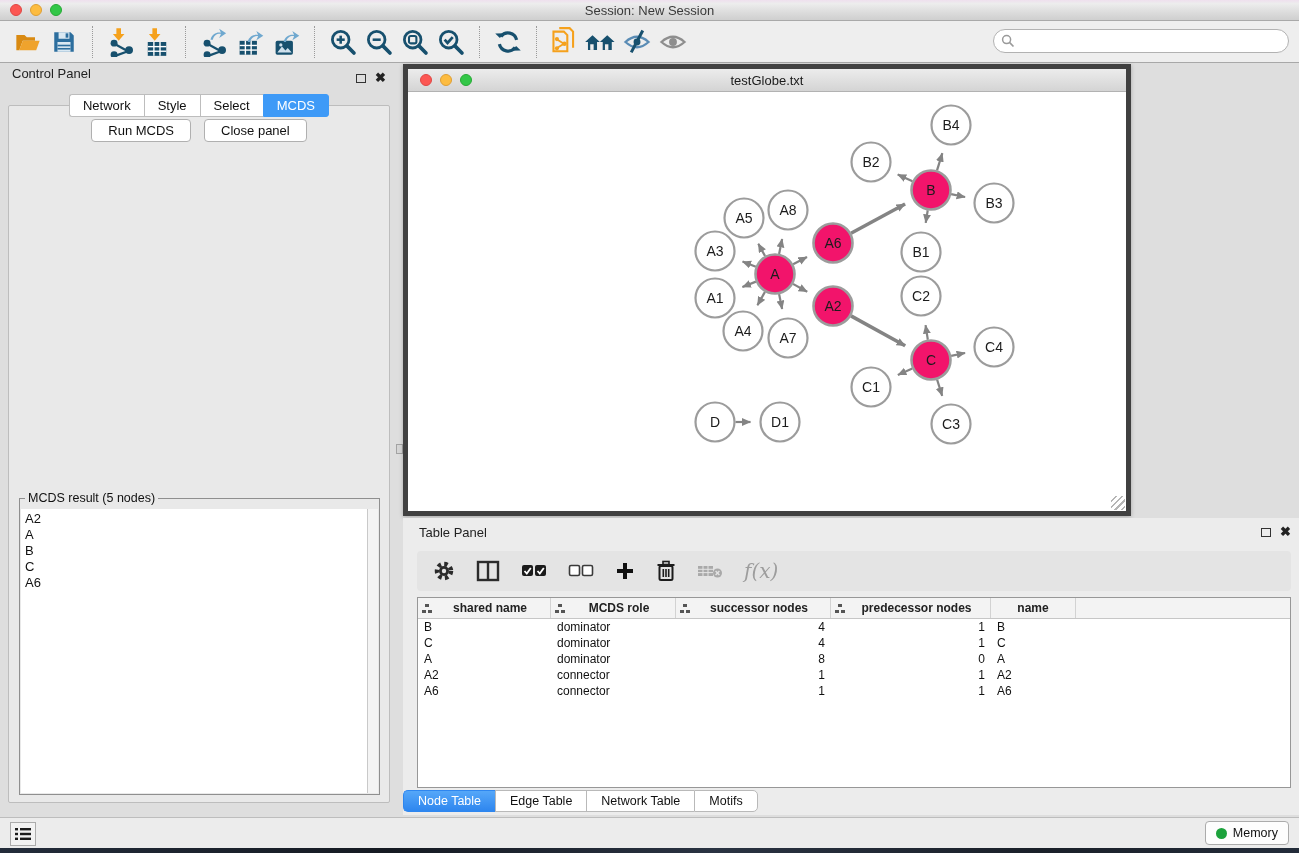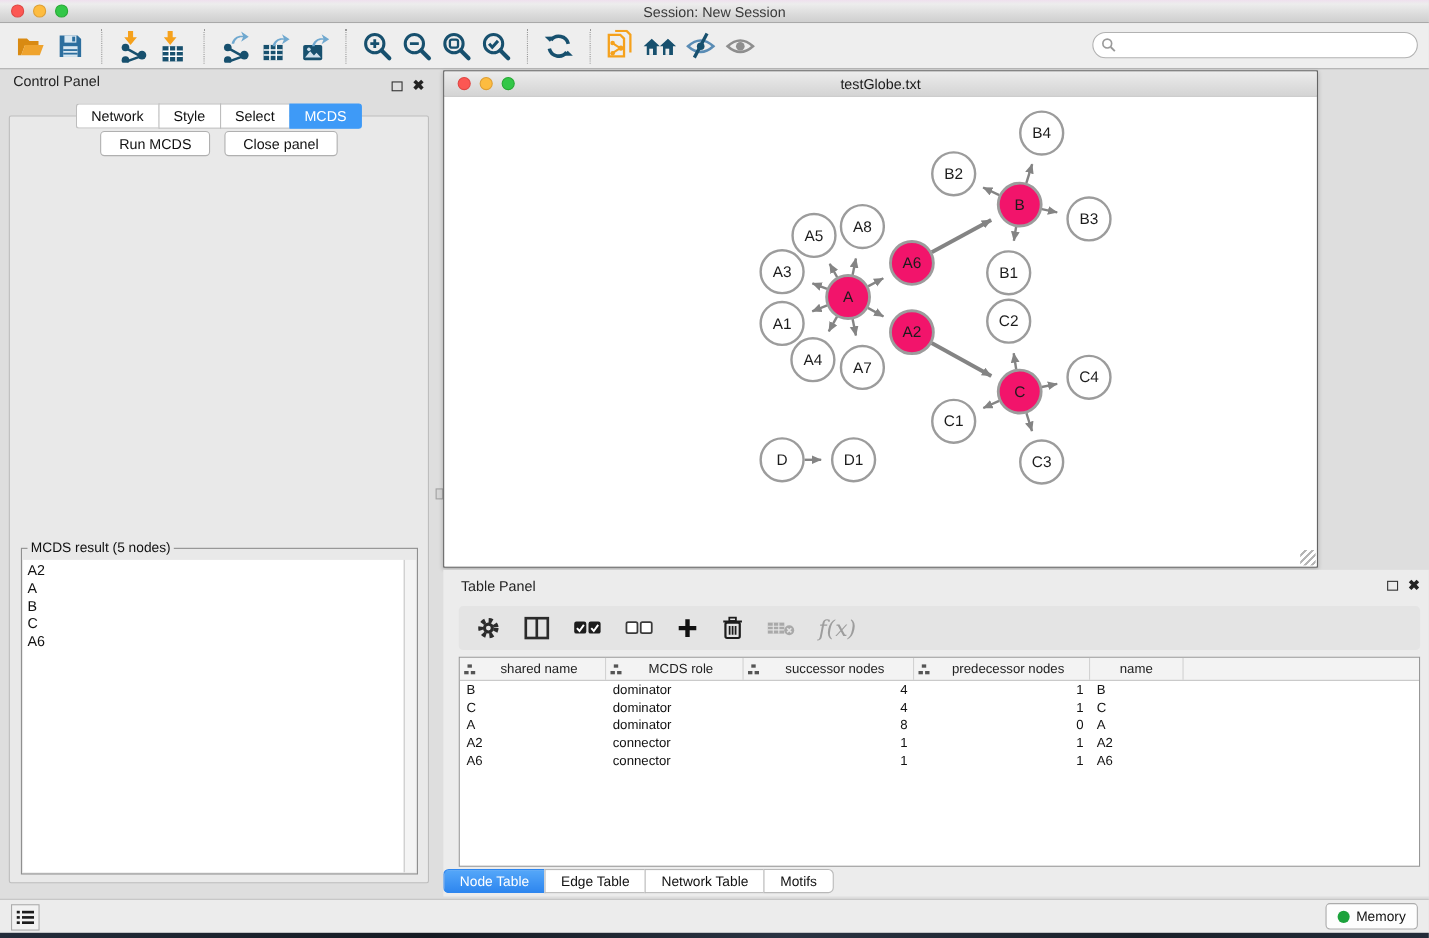--- a/index.html
+++ b/index.html
@@ -58,40 +58,40 @@
   .result-box { position:absolute; left:10px; right:9px; top:392px; bottom:7px; border:1px solid #8f8f8f; }
   .result-legend { position:absolute; top:-8px; left:5px; background:#e9e9e9; padding:0 3px; font-size:12.5px; color:#111; }
   .result-list { position:absolute; left:1px; right:12px; top:10px; bottom:1px; background:#fff; overflow:hidden;
     padding-top:2px; }
   .result-item { font-size:13px; color:#111; padding-left:4px; line-height:16px; }
   .result-scroll { position:absolute; right:1px; top:10px; bottom:1px; width:11px; background:#f4f4f4; border-left:1px solid #c9c9c9; }
 
   .split-handle { position:absolute; left:396px; top:444px; width:7px; height:10px; background:#d6d6d6; border:1px solid #a3a3a3; }
 
   
-  .net-window { position:absolute; left:403px; top:64px; width:795px; height:452px; border:1px solid #404040;
+  .net-window { position:absolute; left:403px; top:64px; width:728px; height:452px; border:5px solid #404040;
     background:#fff; box-shadow:0 1px 4px rgba(0,0,0,.25); }
   .net-titlebar { height:23px; background:linear-gradient(#ececec,#d4d4d4); border-bottom:1px solid #b2b2b2;
     display:flex; align-items:center; position:relative; }
   .net-titlebar .ttl { position:absolute; left:0; right:0; text-align:center; font-size:13px; color:#1a1a1a; }
   .net-canvas { position:absolute; left:0; top:23px; right:0; bottom:0; background:#fff; overflow:hidden; }
   .resize-grip { position:absolute; right:1px; bottom:1px; width:14px; height:14px;
     background:repeating-linear-gradient(135deg, transparent 0 3px, #b5b5b5 3px 4.5px); }
 
   
   .table-panel { position:absolute; left:403px; top:518px; width:896px; height:297px; background:#ececec; }
   .tp-head { height:28px; display:flex; align-items:center; }
   .tp-head .tp-title { font-size:13px; color:#222; margin-left:16px; }
   .tp-toolbar { position:absolute; left:14px; right:8px; top:33px; height:40px; background:#e4e4e4;
     border-radius:4px; display:flex; align-items:center; gap:21px; padding-left:16px; }
   .tp-toolbar .tico { display:flex; align-items:center; justify-content:center; }
   .fx { font-family:"DejaVu Serif",serif; font-style:italic; font-size:20px; color:#9d9d9d; }
   .tbl { position:absolute; left:14px; right:8px; top:79px; bottom:27px; background:#fff; border:1px solid #979797; overflow:hidden; }
   .tbl-header { display:flex; height:21px; background:#f3f3f3; border-bottom:1px solid #c6c6c6; }
-  .hdr-cell { display:flex; align-items:center; border-right:1px solid #d2d2d2; font-size:12px; color:#222; padding:0 4px; }
+  .hdr-cell { display:flex; align-items:center; border-right:1px solid #d2d2d2; font-size:12px; color:#222; padding:0 4px;font-weight:bold; }
   .hdr-cell .lbl { flex:1; text-align:center; }
   .hdr-icon { width:10px; height:9px; position:relative; display:inline-block; margin-right:2px; flex:none; }
   .hdr-icon::before { content:""; position:absolute; top:0; left:3px; width:4px; height:3px; background:#555; }
   .hdr-icon::after { content:""; position:absolute; bottom:0; left:0; width:4px; height:3px; background:#555; box-shadow:6px 0 #555; }
   .tbl-row { display:flex; height:16px; }
   .tbl-cell { font-size:12px; color:#111; padding:0 6px; line-height:16px; white-space:nowrap; overflow:hidden; }
   .tp-tabs { position:absolute; left:0; right:0; bottom:3px; display:flex; justify-content:flex-start; }
   .tp-tab { font-size:12.5px; color:#111; background:#fff; border:1px solid #b9b9b9; border-right:none; padding:3px 14px; }
   .tp-tab:first-child { border-radius:5px 0 0 5px; }
   .tp-tab:last-child { border-right:1px solid #b9b9b9; border-radius:0 5px 5px 0; }

